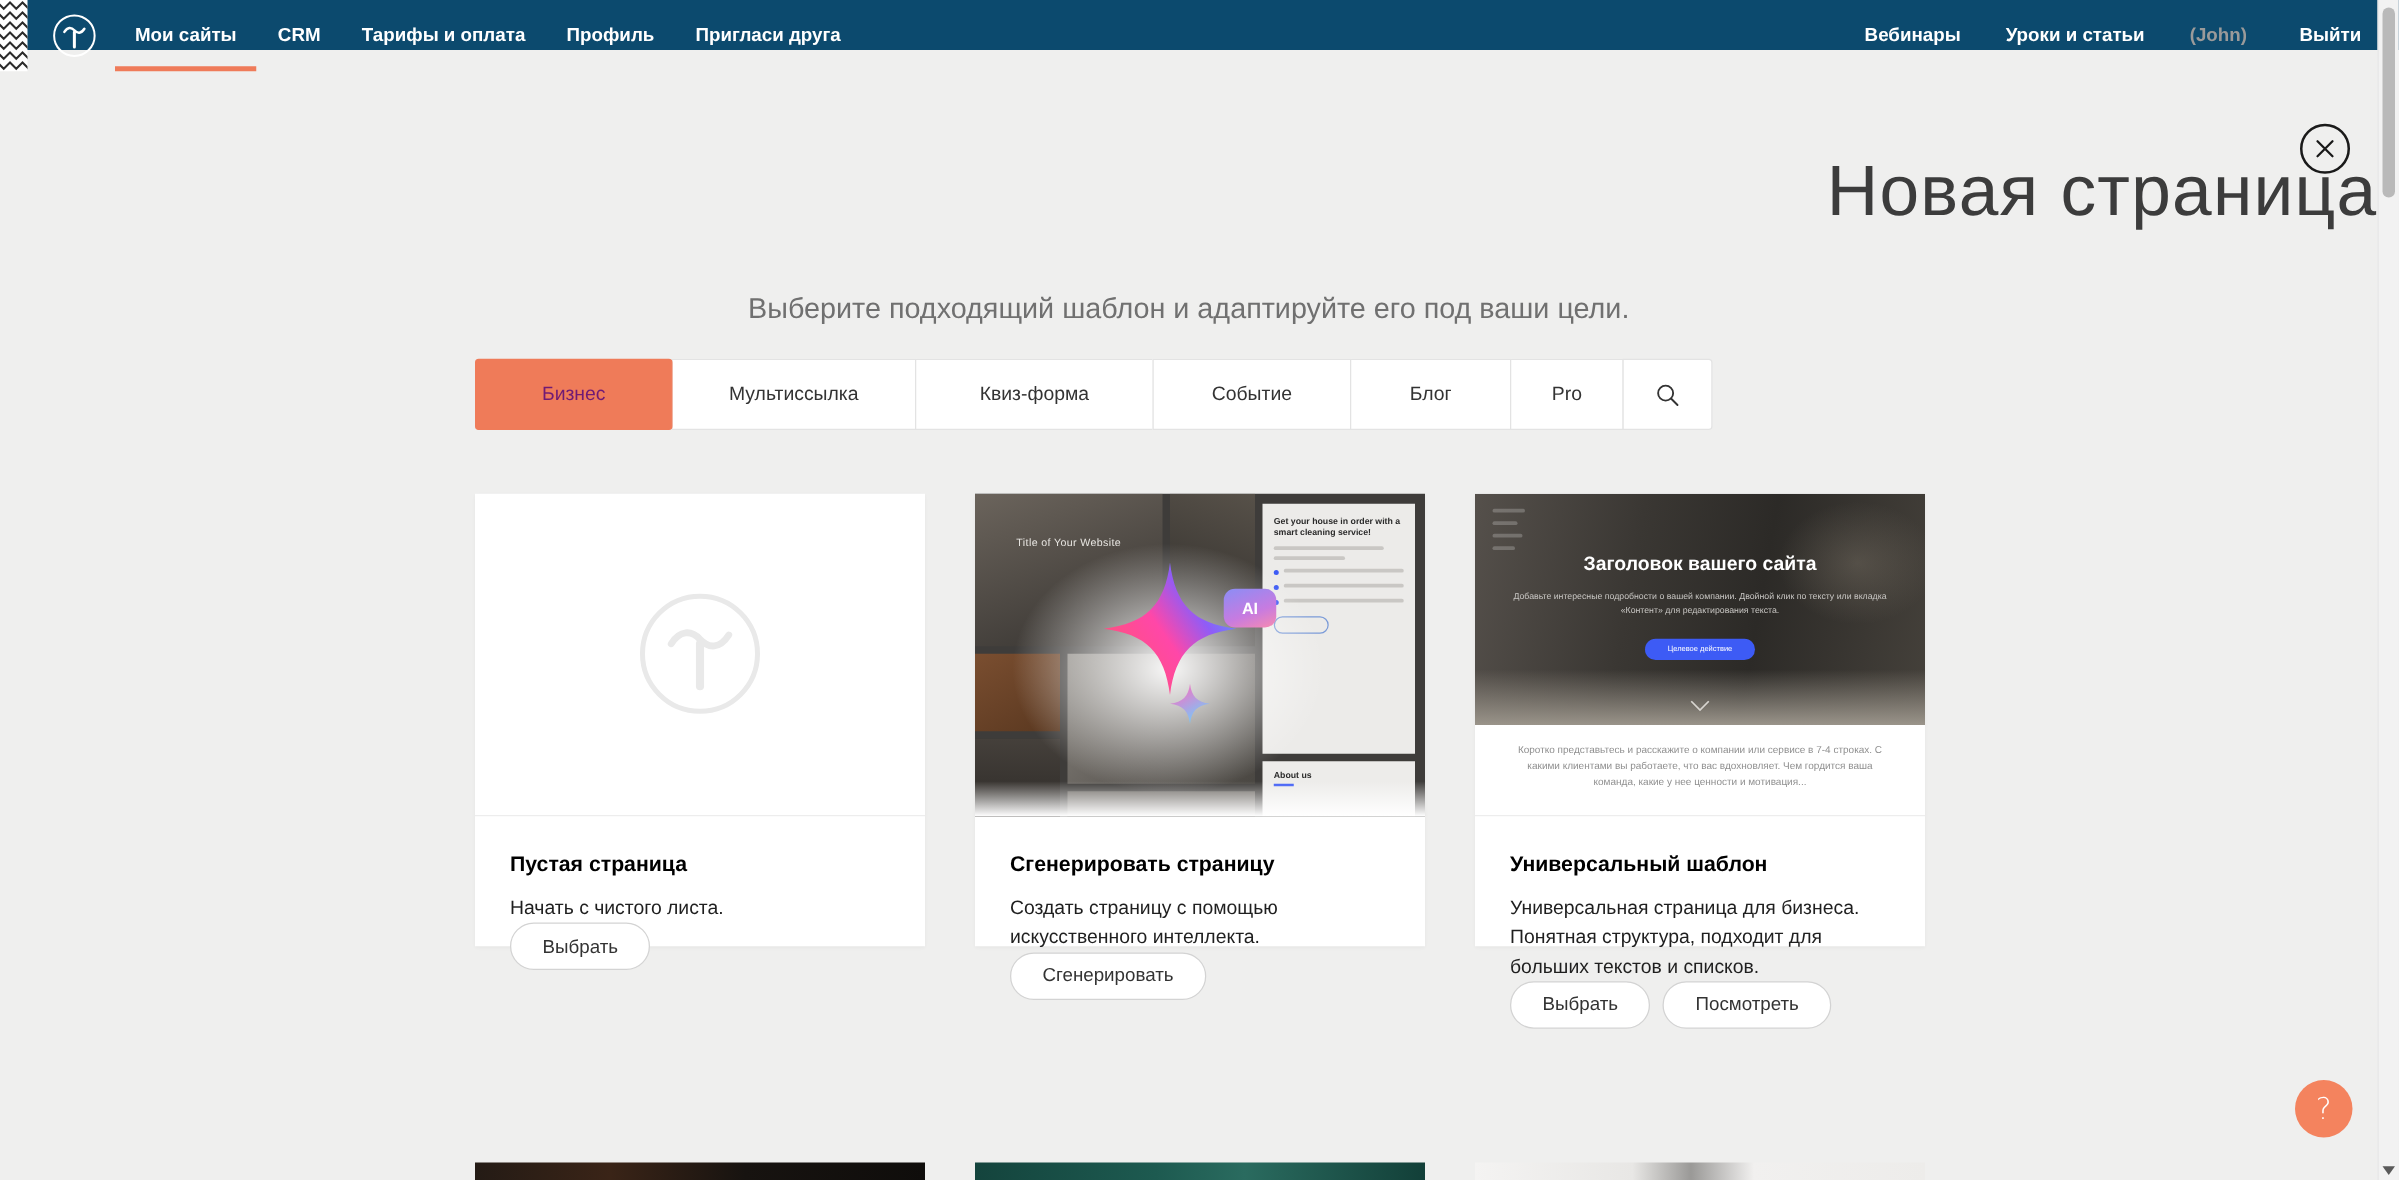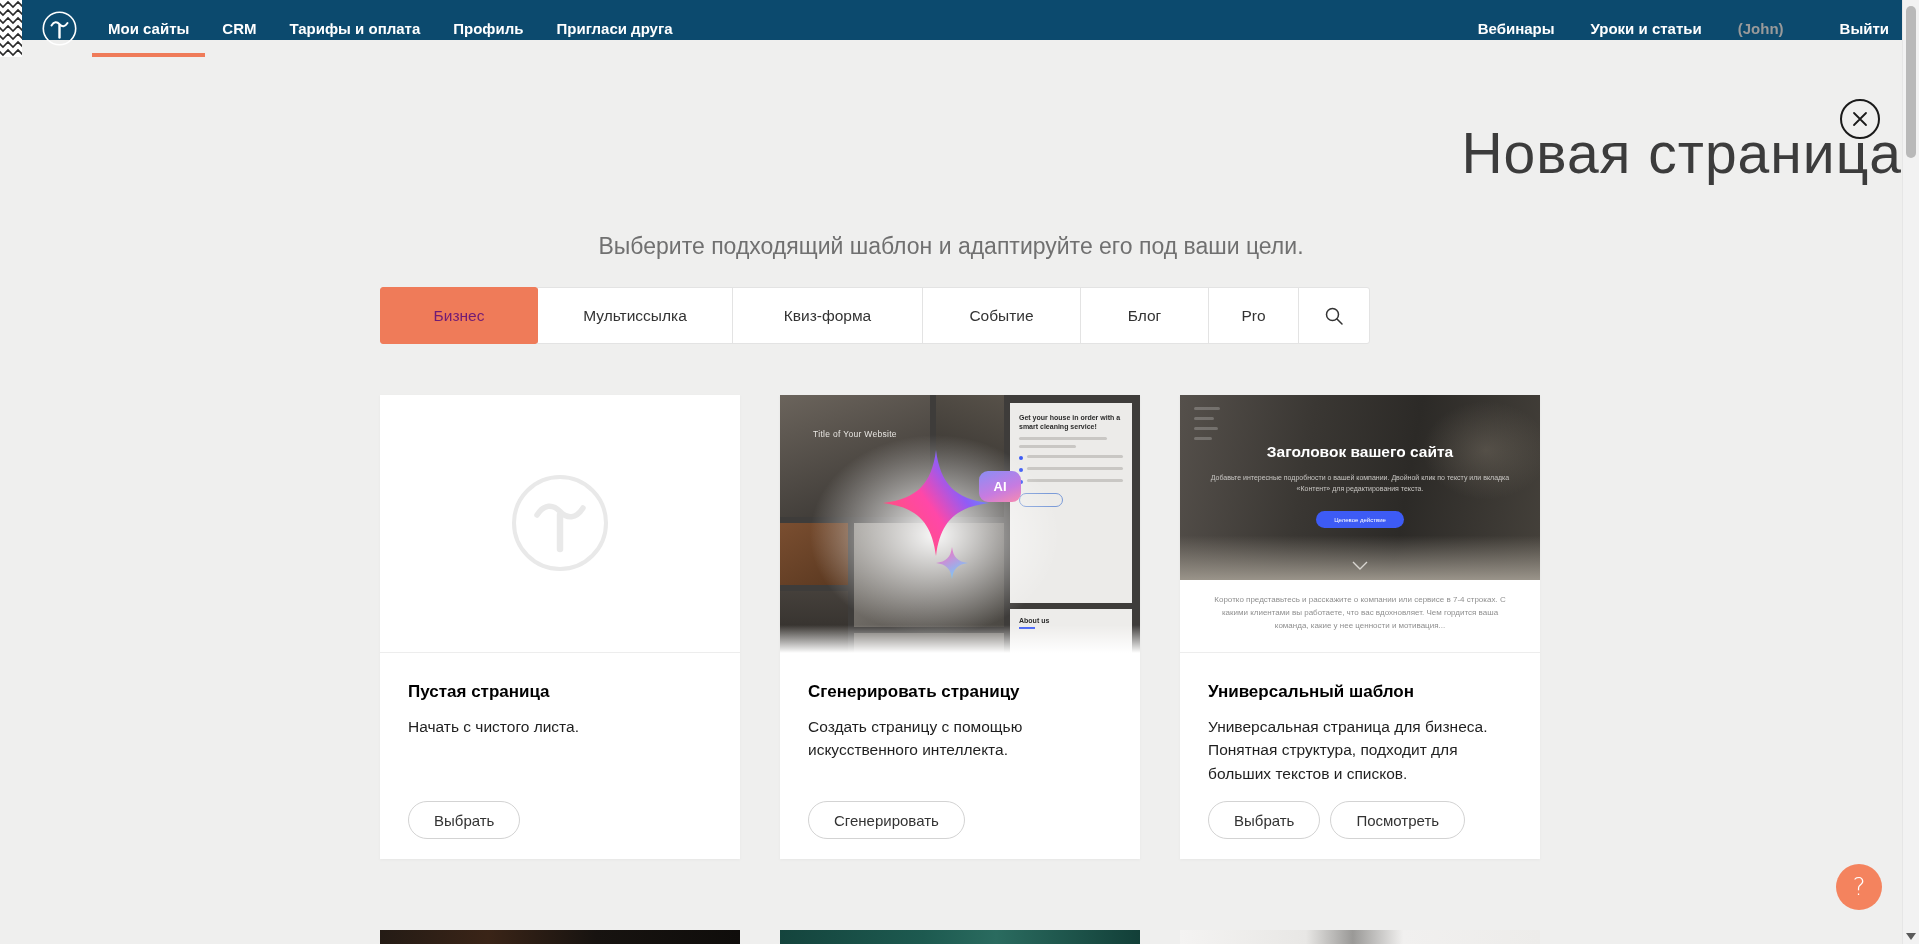--- a/index.html
+++ b/index.html
@@ -6,21 +6,21 @@
     font-family:"Liberation Sans",sans-serif;background:#EFEFEE;}
   
   .navbar{position:absolute;top:0;left:0;width:1919px;height:40px;background:#0c4a6e;}
   .zigzag{position:absolute;top:0;left:0;width:22px;height:57px;background:#fff;}
   .logo{position:absolute;top:11px;left:42px;width:35px;height:35px;}
   .nav-left{position:absolute;left:108px;top:0;height:57px;display:flex;align-items:center;gap:33px;}
   .nav-right{position:absolute;right:30px;top:0;height:57px;display:flex;align-items:center;gap:36px;}
   .nav-item{position:relative;height:57px;display:flex;align-items:center;color:#fff;
     font-size:15px;font-weight:bold;cursor:pointer;white-space:nowrap;}
   .nav-item.active::after{content:"";position:absolute;left:-16px;right:-16px;bottom:0;height:4px;background:#EF7B59;}
-  .nav-user{display:flex;align-items:center;gap:20px;height:57px;font-size:15px;font-weight:bold;cursor:pointer;}
+  .nav-user{display:flex;align-items:center;gap:6px;height:57px;font-size:15px;font-weight:bold;cursor:pointer;}
   .nav-user .uname{color:#9A9A9A;}
   .nav-user .logout{color:#fff;padding-left:36px;}
   
   .close-btn{position:absolute;left:1840px;top:99px;width:40px;height:40px;border-radius:50%;
     border:2px solid #1A1A1A;box-sizing:border-box;cursor:pointer;display:flex;align-items:center;justify-content:center;}
   .help-btn{position:absolute;left:1836px;top:864px;width:46px;height:46px;border-radius:50%;
     background:#F4835E;color:#fff;font-size:24px;font-weight:300;display:flex;align-items:center;
     justify-content:center;cursor:pointer;font-family:"DejaVu Sans",sans-serif;}
   
   .page-title{position:absolute;top:125px;left:0;width:1902px;text-align:right;font-size:57px;
@@ -29,21 +29,21 @@
     font-weight:300;color:#707070;}
   
   .tabs{position:absolute;left:380px;top:287px;width:1160px;height:57px;display:flex;}
   .tab{box-sizing:border-box;height:57px;background:#fff;border:1px solid #E3E3E3;margin-left:-1px;
     display:flex;align-items:center;justify-content:center;font-size:15.5px;color:#333;cursor:pointer;}
   .tab:first-child{margin-left:0;border-radius:3px 0 0 3px;}
   .tab:last-child{border-radius:0 3px 3px 0;}
   .tab.active{background:#EF7B59;border-color:#EF7B59;color:#701a75;z-index:2;border-radius:3px;}
   
   .cards{position:absolute;left:380px;top:395px;display:flex;gap:40px;}
-  .card{width:360px;height:464px;background:#fff;display:flex;flex-direction:column;cursor:pointer;
+  .card{width:360px;height:362px;background:#fff;display:flex;flex-direction:column;cursor:pointer;
     box-shadow:0 1px 3px rgba(0,0,0,0.04);}
   .preview{position:relative;width:360px;height:258px;overflow:hidden;flex:0 0 258px;}
   .preview.bordered{border-bottom:1px solid #EDEDED;box-sizing:border-box;}
   .card-body{flex:1;display:flex;flex-direction:column;padding:0 28px;}
   .card-title{margin-top:29px;font-size:17px;font-weight:bold;color:#000;}
   .card-desc{margin-top:13px;font-size:15.5px;line-height:1.5;color:#1F1F1F;max-width:300px;}
   .btn-row{margin-top:auto;margin-bottom:20px;display:flex;gap:10px;}
   .pill-btn{height:38px;box-sizing:border-box;padding:0 25px;border:1px solid #D3D3D3;border-radius:20px;
     background:#fff;font-size:15px;color:#333;display:flex;align-items:center;cursor:pointer;
     font-family:"Liberation Sans",sans-serif;}

